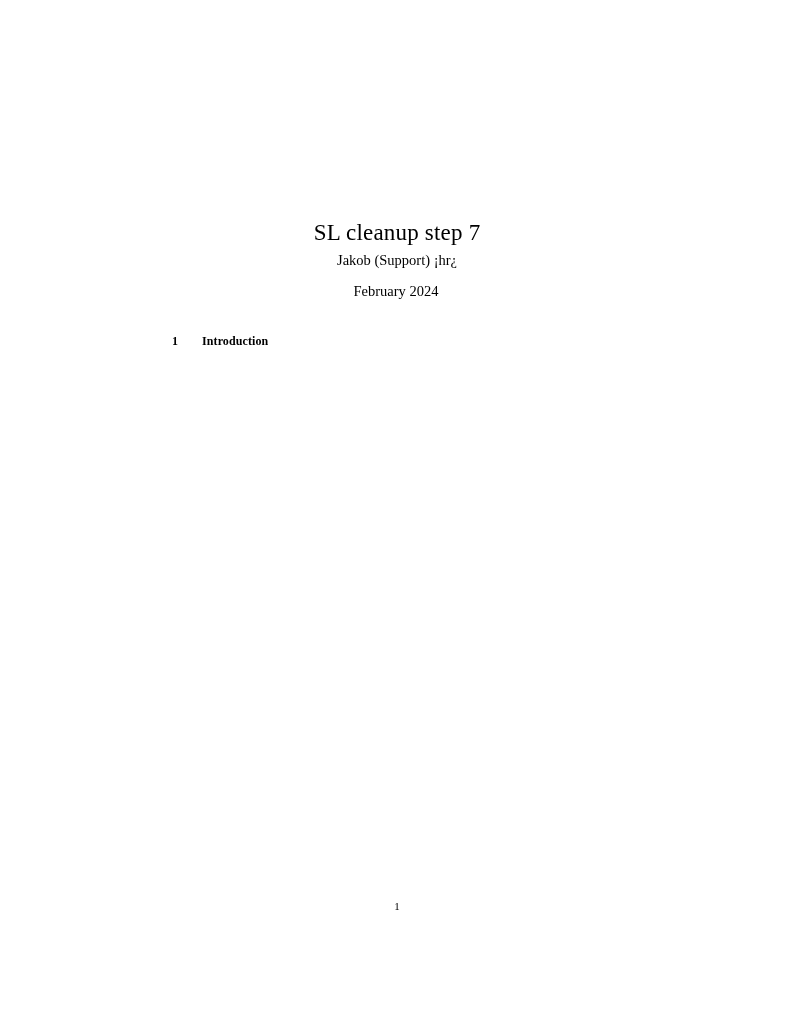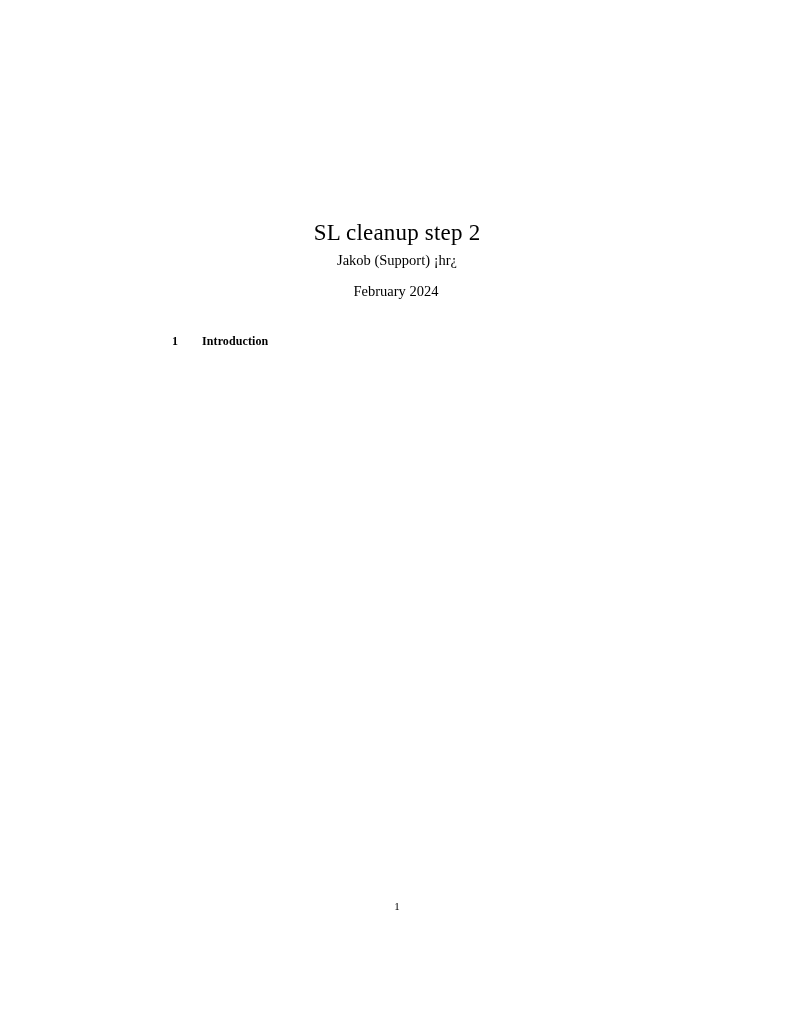--- a/index.html
+++ b/index.html
@@ -74,21 +74,21 @@
     width: 794px;
     text-align: center;
     font-size: 11px;
   }
 </style>
 </head>
 <body>
 
 <div class="page">
 
-  <h1 class="doc-title">SL cleanup step 2</h1>
+  <h1 class="doc-title">SL cleanup step 7</h1>
 
   <div class="doc-author">Jakob (Support) ¡hr¿</div>
 
   <div class="doc-date">February 2024</div>
 
   <div class="section-heading">
     <span class="section-number">1</span><span class="section-title">Introduction</span>
   </div>
 
   <div class="page-number">1</div>

